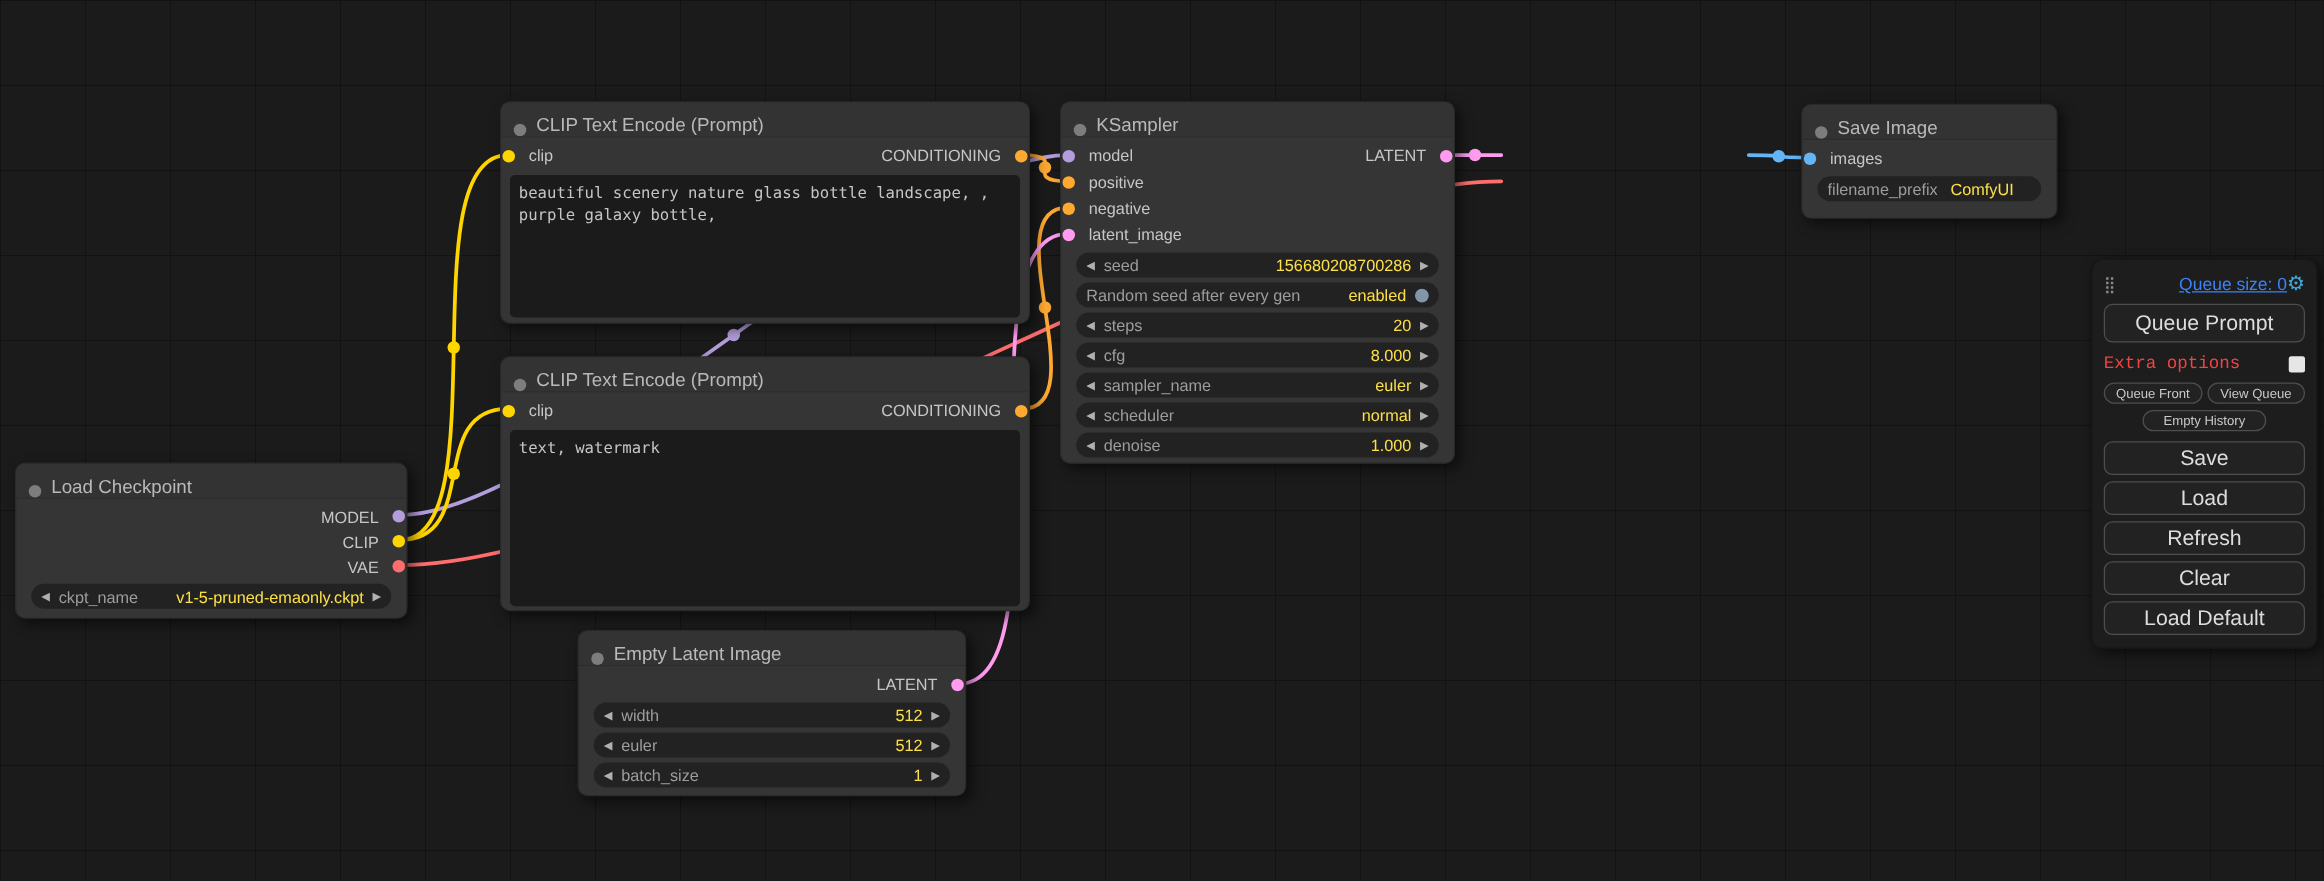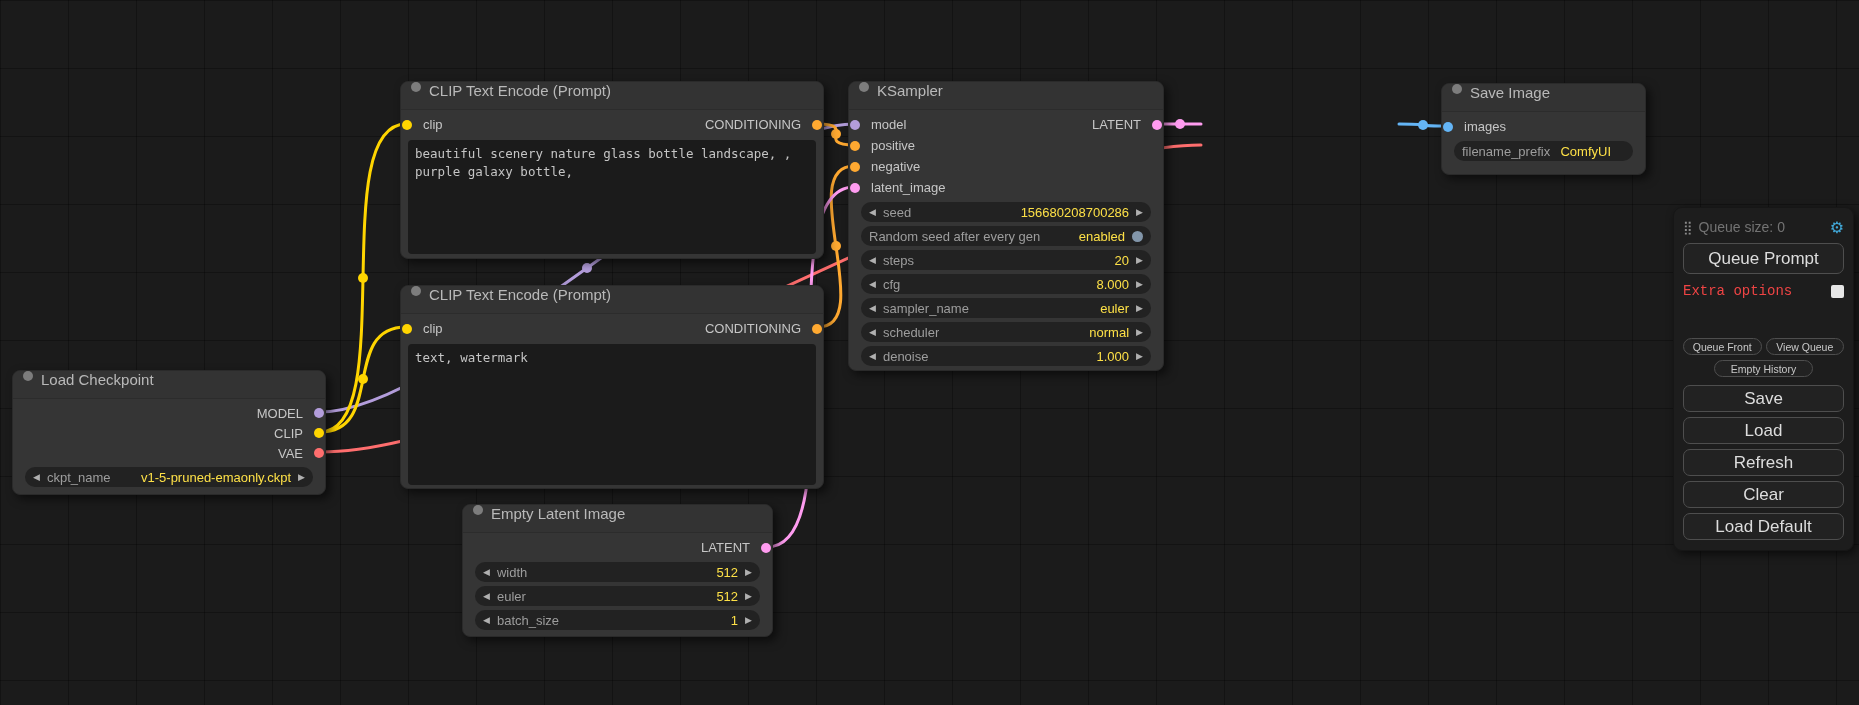--- a/index.html
+++ b/index.html
@@ -16,21 +16,21 @@
   }
 
   svg.links { position:absolute; inset:0; pointer-events:none; }
   svg.links path { fill:none; stroke-width:3; stroke-linecap:round; }
 
   .node {
     position:absolute; background:#353535; border-radius:8px;
     box-shadow:4px 4px 10px rgba(0,0,0,.55); border:1px solid #2a2a2a;
   }
   .ntitle {
-    height:28px; display:flex; align-items:flex-start; gap:8px; padding:0 10px;
+    height:28px; display:flex; align-items:flex-end; gap:8px; padding:0 10px;
     background:#333333; border-radius:7px 7px 0 0; border-bottom:1px solid #2c2c2c;
   }
   .cdot { width:10px; height:10px; border-radius:50%; background:#7d7d7d; flex:0 0 auto; }
   .ttext { color:#b9b9b9; font-size:15px; white-space:nowrap; }
 
   .rows { padding-top:4px; }
   .srow { position:relative; height:21px; display:flex; align-items:center; padding:0 14px; }
   .srow.h20 { height:20px; }
   .pdot { position:absolute; top:50%; margin-top:-5px; width:10px; height:10px; border-radius:50%; }
   .pin  { left:1px; }
@@ -57,33 +57,33 @@
     color:#c5c5c5; white-space:pre-wrap; overflow:hidden;
   }
 
   .qpanel {
     position:absolute; width:181px; background:rgba(30,30,30,.95); border-radius:9px;
     padding:8px 9px 10px; display:flex; flex-direction:column; gap:5px;
     box-shadow:3px 3px 10px rgba(0,0,0,.6); border:1px solid #161616;
   }
   .qheader { display:flex; align-items:center; height:22px; }
   .qdrag { color:#8a8a8a; font-size:13px; margin-right:6px; }
-  .qsize { color:#737373; font-size:14px; flex:1; text-align:left; }
+  .qsize { color:#3b82f6; font-size:14px; flex:1; text-align:right;text-decoration:underline; }
   .qgear { color:#41a8d8; font-size:16px; cursor:pointer; }
   .qbtn {
     background:#222222; color:#dddddd; border:1px solid #4e4e4e; border-radius:7px;
     font-family:inherit; cursor:pointer; display:block; width:100%;
   }
   .qbig { height:27px; font-size:17px; }
   .qprompt { height:31px; font-size:17px; }
   .qextra { display:flex; align-items:center; justify-content:space-between; gap:7px;
             color:#ef4444; font-size:14px; height:20px; margin-top:2px;font-family:Liberation Mono, monospace; }
   .qcheck { width:13px; height:13px; background:#e6e6e6; border-radius:2px; display:inline-block; }
   .qrow { display:flex; gap:4px; }
-  .qsmall { height:17px; font-size:10.5px; border-radius:9px; padding:0 2px; color:#c9c9c9;margin-top:32px; }
+  .qsmall { height:17px; font-size:10.5px; border-radius:9px; padding:0 2px; color:#c9c9c9; }
   .qhist { width:62%; margin:0 auto 3px; }
 </style>
 </head>
 <body>
 
 <div class="canvas">
 
   <svg class="links" width="1859" height="705" viewBox="0 0 1859 705">
     <path d="M320,412 C450,412 724,124 854,124" stroke="#B39DDB"></path>
     <path d="M320,432 C400,432 326,124 406,124" stroke="#FFD500"></path>

